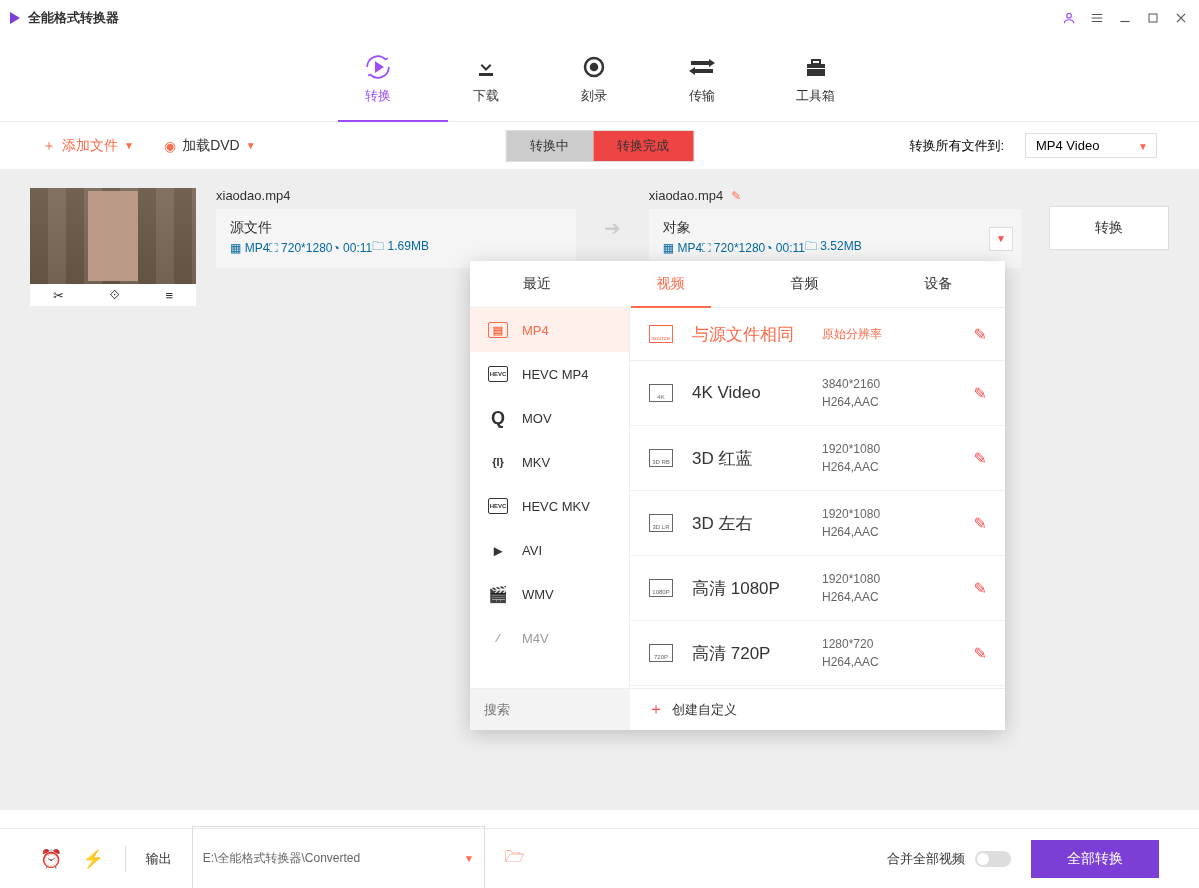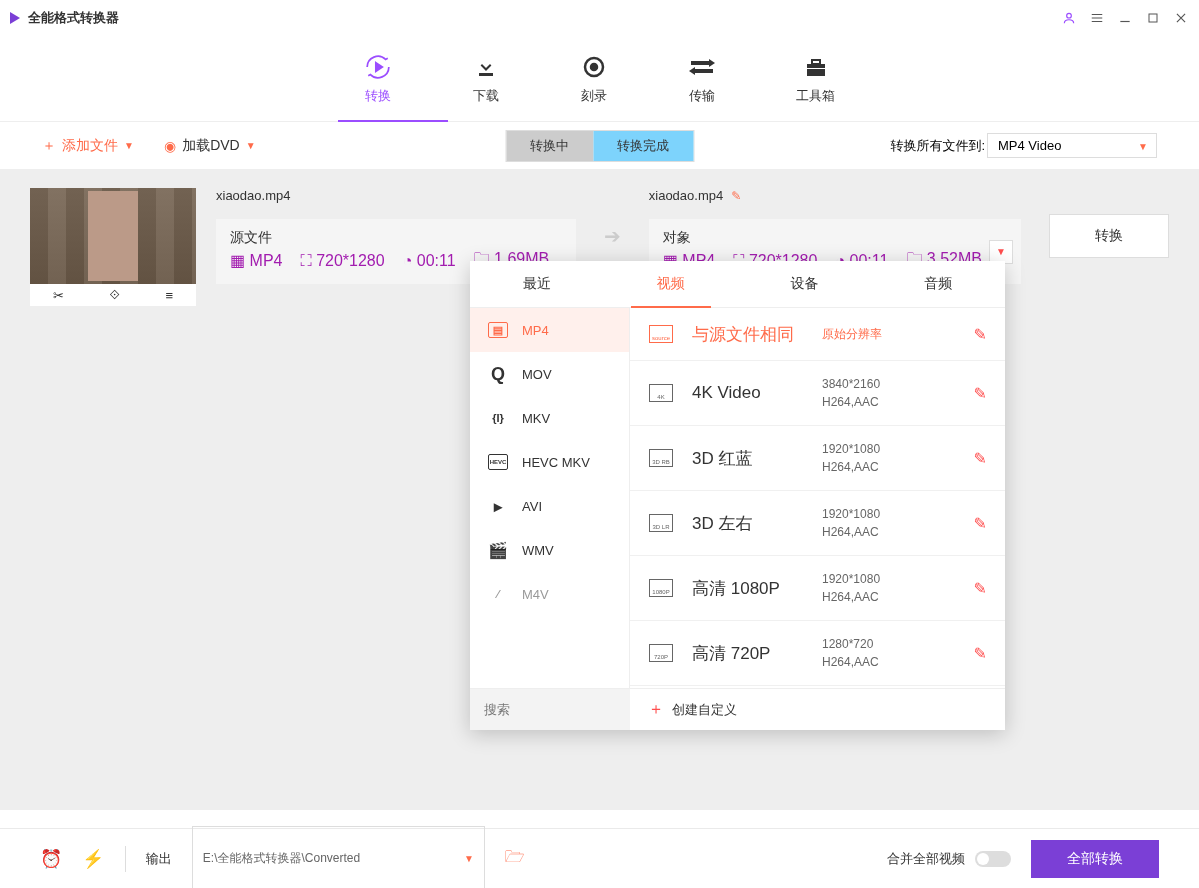--- a/index.html
+++ b/index.html
@@ -16,39 +16,39 @@
 .nav-item { display: flex; flex-direction: column; align-items: center; gap: 6px; cursor: pointer; color: #333; font-size: 13px; position: relative; }
 .nav-item.active { color: #9b4dff; }
 .nav-item .icon { width: 28px; height: 28px; display: flex; align-items: center; justify-content: center; }
 .nav-indicator { position: absolute; bottom: -1px; left: 338px; width: 110px; height: 2px; background: #9b4dff; }
 
 .toolbar { height: 48px; display: flex; align-items: center; padding: 0 42px; gap: 30px; border-bottom: 1px solid #eee; position: relative; }
 .add-file { display: flex; align-items: center; gap: 6px; color: #ff6b4a; font-size: 14px; cursor: pointer; }
 .load-dvd { display: flex; align-items: center; gap: 6px; color: #333; font-size: 14px; cursor: pointer; }
 .load-dvd .disc { color: #ff6b4a; }
 .tab-group { position: absolute; left: 50%; transform: translateX(-50%); display: flex; border: 1px solid #ddd; }
-.tab-group .tab { padding: 6px 24px; font-size: 13px; cursor: pointer; background: #7dd3fc; color: #333; }
+.tab-group .tab { padding: 6px 24px; font-size: 13px; cursor: pointer; background: #ef4444; color: #333; }
 .tab-group .tab.active { background: #ccc; color: #333; }
-.convert-to { margin-left: auto; display: flex; align-items: center; gap: 2px; font-size: 13px; }
-.format-select { border: 1px solid #ddd; padding: 4px 30px 4px 10px; font-size: 13px; background: #fff; position: relative; width: 170px; }
+.convert-to { margin-left: auto; display: flex; align-items: center; gap: 21px; font-size: 13px; }
+.format-select { border: 1px solid #ddd; padding: 4px 30px 4px 10px; font-size: 13px; background: #fff; position: relative; width: 132px; }
 .format-select .caret { position: absolute; right: 8px; top: 50%; transform: translateY(-50%); color: #ff6b4a; font-size: 10px; }
 
 .content { background: #eee; height: 640px; padding: 0; position: relative; }
 .file-row { background: #eee; padding: 18px 30px; display: flex; align-items: flex-start; gap: 20px; }
 .thumb-col { display: flex; flex-direction: column; align-items: center; }
 .thumb { width: 166px; height: 96px; background: linear-gradient(180deg,#8a7a6a 0%,#6a5a4a 100%); display: flex; align-items: center; justify-content: center; position: relative; }
 .thumb::before { content:""; position:absolute; left:0; right:0; top:0; bottom:0; background: repeating-linear-gradient(90deg,#5a4a3a 0 18px,#7a6a5a 18px 36px); opacity:.5;}
 .thumb-inner { position: relative; width: 50px; height: 90px; background: #bb9a88; }
 .thumb-tools { background: #fff; width: 166px; height: 22px; display: flex; align-items: center; justify-content: space-around; font-size: 13px; color: #333; }
 .info-cards { display: flex; align-items: center; gap: 28px; flex: 1; }
 .info-card { flex: 1; }
-.info-card .fname { font-size: 13px; color: #333; margin-bottom: 16px; display: flex; align-items: center; gap: 8px; }
+.info-card .fname { font-size: 13px; color: #333; margin-bottom: 6px; display: flex; align-items: center; gap: 8px; }
 .info-card .box { background: #f5f5f5; padding: 10px 14px; }
 .info-card .box-label { font-size: 14px; color: #333; margin-bottom: 0; }
-.info-card .meta { display: flex; gap: 18px; font-size: 16px; color: #a21caf; align-items: center; }
+.info-card .meta { display: flex; gap: 0; font-size: 12px; color: #0369a1; align-items: center; }
 .arrow-right { color: #ccc; font-size: 20px; }
 .target-box-wrap { position: relative; }
 .target-caret { position: absolute; right: 8px; top: 50%; transform: translateY(-50%); width: 24px; height: 24px; border: 1px solid #ddd; background: #fff; display: flex; align-items: center; justify-content: center; color: #ff4d4d; font-size: 10px; cursor: pointer; }
 .convert-btn { background: #fff; border: 1px solid #ddd; padding: 12px 45px; font-size: 14px; color: #333; cursor: pointer; }
 .edit-icon { color: #ff6b4a; font-size: 12px; }
 
 .dropdown { position: absolute; left: 470px; top: 91px; width: 535px; background: #fff; box-shadow: 0 4px 20px rgba(0,0,0,0.2); z-index: 100; }
 .dd-tabs { display: flex; border-bottom: 1px solid #eee; }
 .dd-tab { flex: 1; text-align: center; padding: 14px 0; font-size: 14px; color: #333; cursor: pointer; position: relative; }
 .dd-tab.active { color: #ff6b4a; }
@@ -245,28 +245,32 @@
         </div>
       </div>
       <button class="convert-btn">转换</button>
     </div>
   </div>
 
   <div class="dropdown">
     <div class="dd-tabs">
       <div class="dd-tab">最近</div>
       <div class="dd-tab active">视频</div>
+      <div class="dd-tab">音频</div>
       <div class="dd-tab">设备</div>
-      <div class="dd-tab">音频</div>
     </div>
     <div class="dd-body">
       <div class="dd-left">
         <div class="dd-fmt active">
             <span class="ficon">▤</span>
             <span>MP4</span>
+          </div>
+        <div class="dd-fmt">
+            <span class="ficon" style="font-size:6px">HEVC</span>
+            <span>HEVC MP4</span>
           </div>
         <div class="dd-fmt">
             <span class="ficon" style="border:none;font-size:18px;font-weight:bold">Q</span>
             <span>MOV</span>
           </div>
         <div class="dd-fmt">
             <span class="ficon" style="border:none">{I}</span>
             <span>MKV</span>
           </div>
         <div class="dd-fmt">

